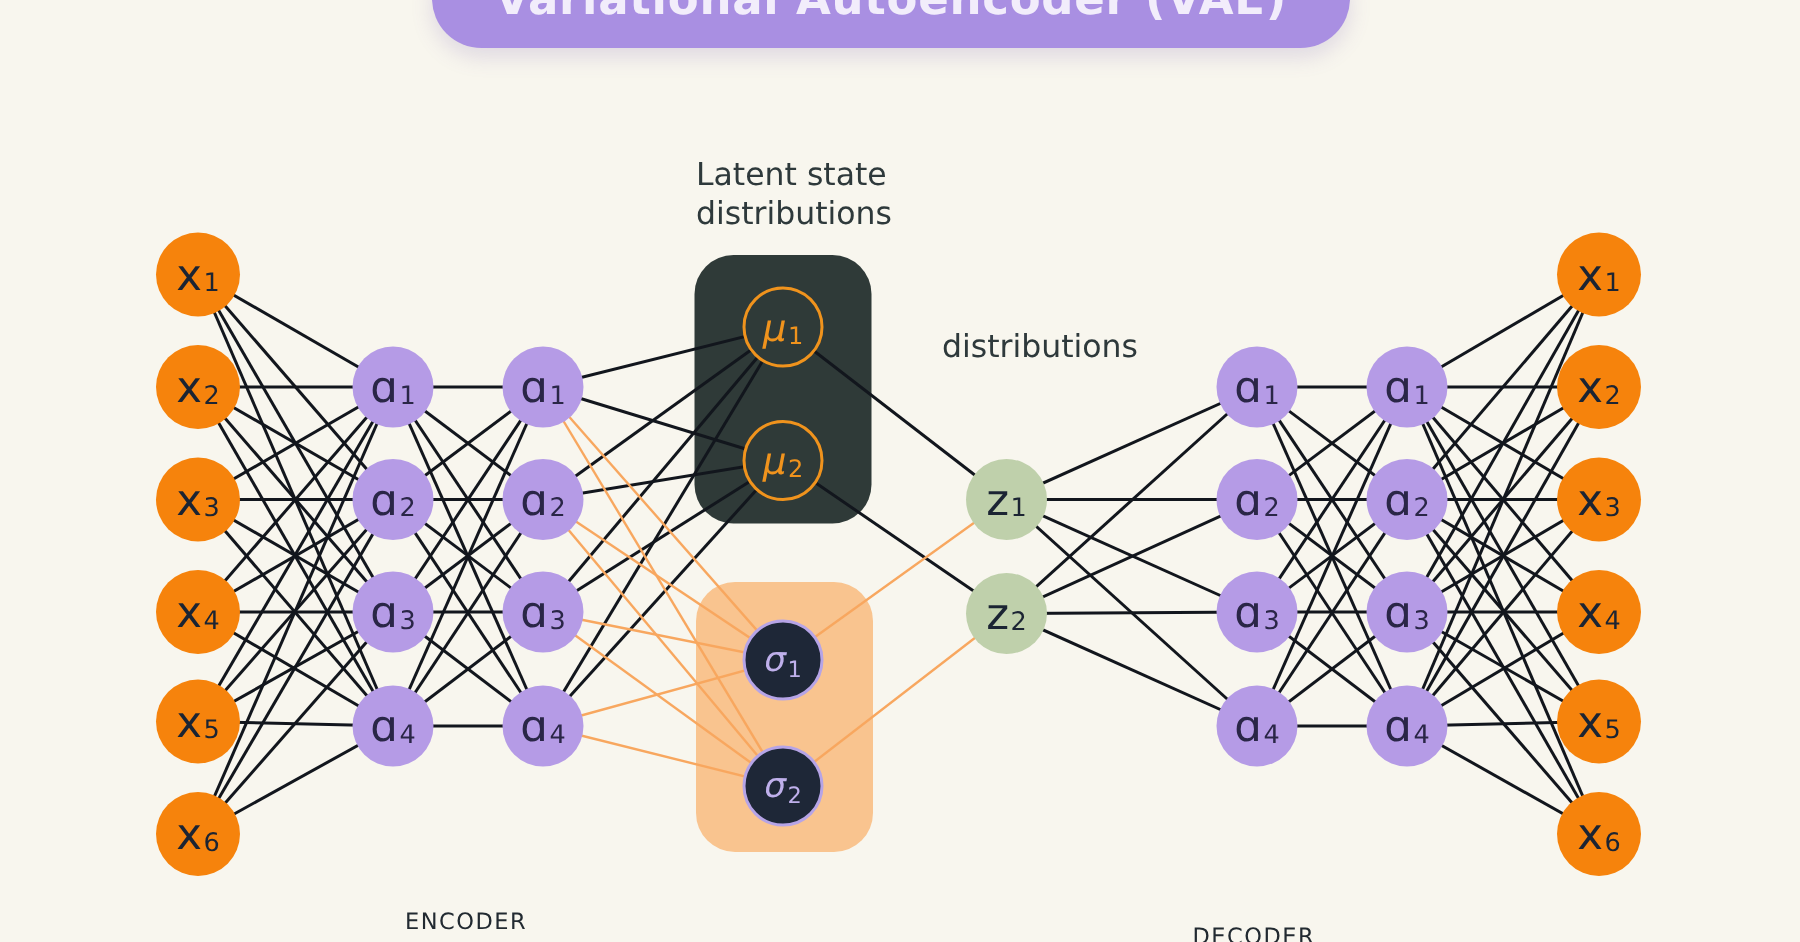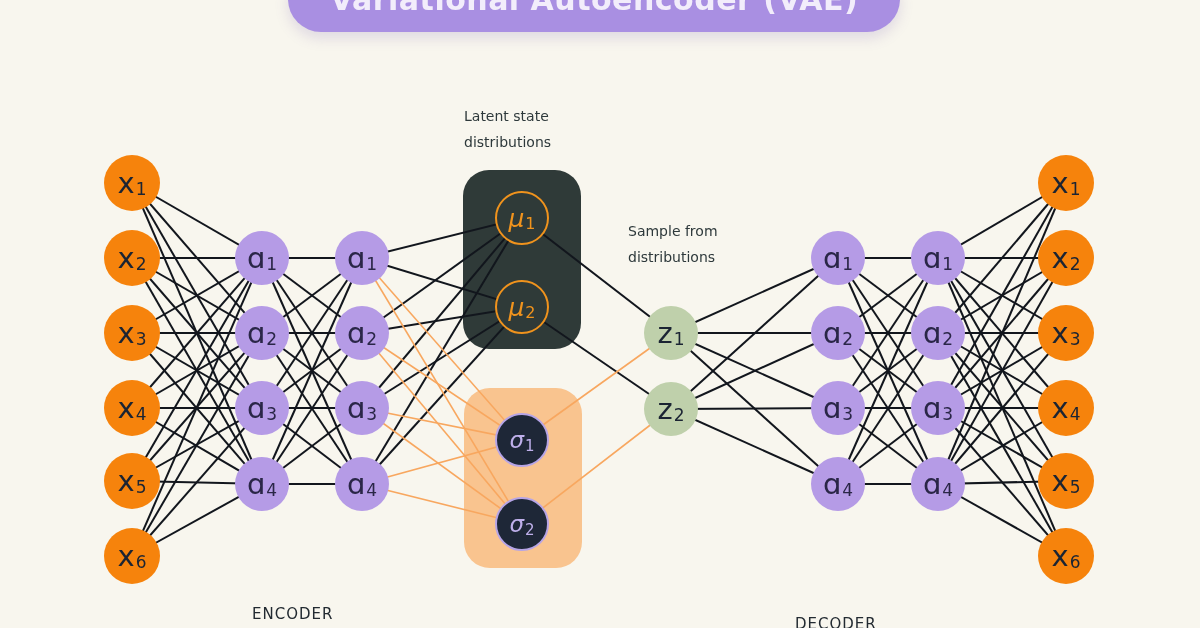--- a/index.html
+++ b/index.html
@@ -54,21 +54,21 @@
     background:var(--sigma-fill,#1E2737);
     border:2.5px solid var(--sigma-accent,#B6A4E6);
     color:#BFB0EB;
   }
   .node.sigma .sym{font-style:italic;font-size:23px;}
   .node.sigma .idx{font-size:15px;}
   
   .anno{
     position:absolute;z-index:4;
     color:var(--label-text,#2E393B);
-    font-size:14px;font-weight:500;line-height:26px;
+    font-size:21px;font-weight:500;line-height:26px;
     font-family:"DejaVu Sans",sans-serif;
   }
   .stage-label{
     position:absolute;z-index:4;
     color:var(--stage-text,#222A31);
     font-size:15px;font-weight:500;letter-spacing:1px;
     font-family:"DejaVu Sans",sans-serif;
   }
 </style>
 </head>
@@ -331,19 +331,18 @@
         <span class="sym">x</span>
         <span class="idx">6</span>
       </div>
     </div>
 
   <div class="anno" style="left:464px;top:103px;">
     <div>Latent state</div>
     <div>distributions</div>
   </div>
   <div class="anno" style="left:628px;top:218px;">
-    <div>Sample from</div>
     <div>distributions</div>
   </div>
-  <div class="stage-label" style="left:252px;top:605px;">ENCODER</div>
+  <div class="stage-label" style="left:270px;top:605px;">ENCODER</div>
   <div class="stage-label" style="left:795px;top:598px;margin-top:17px;">DECODER</div>
 
 </div>
 
 </body></html>

